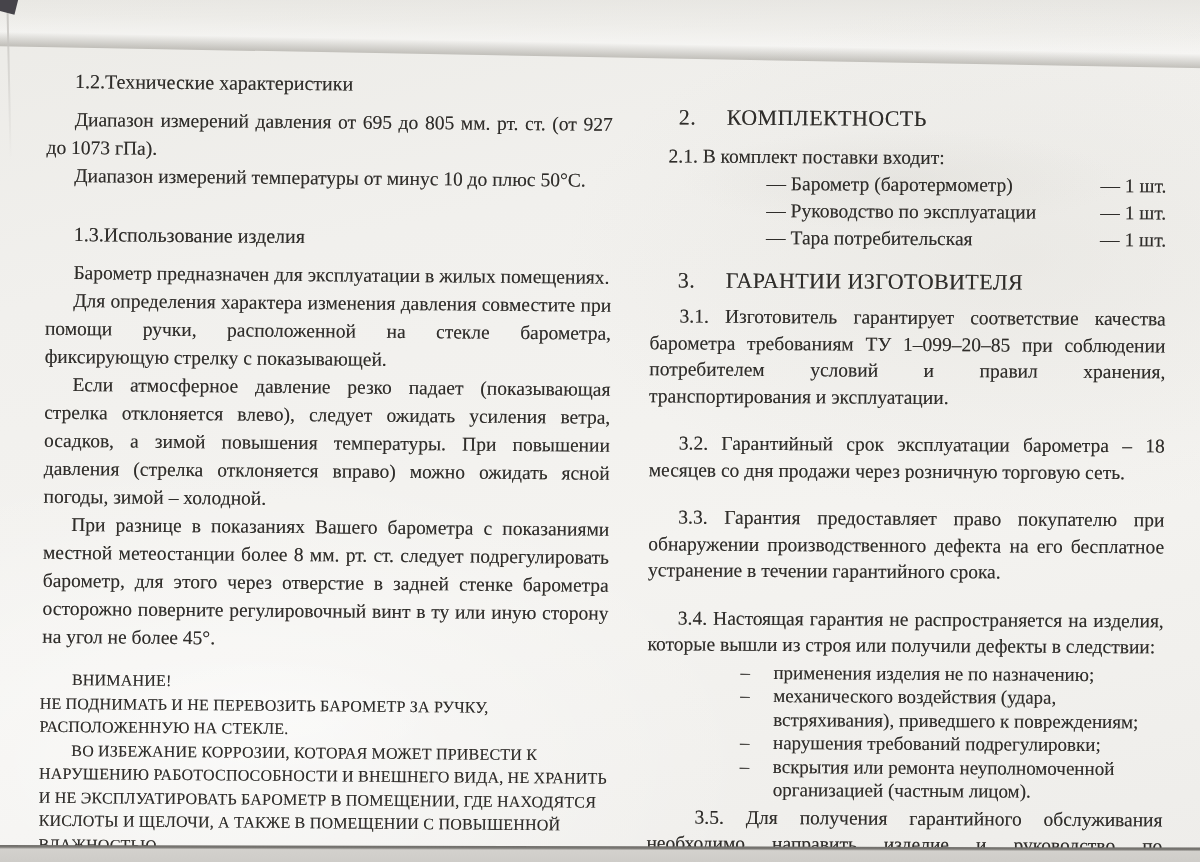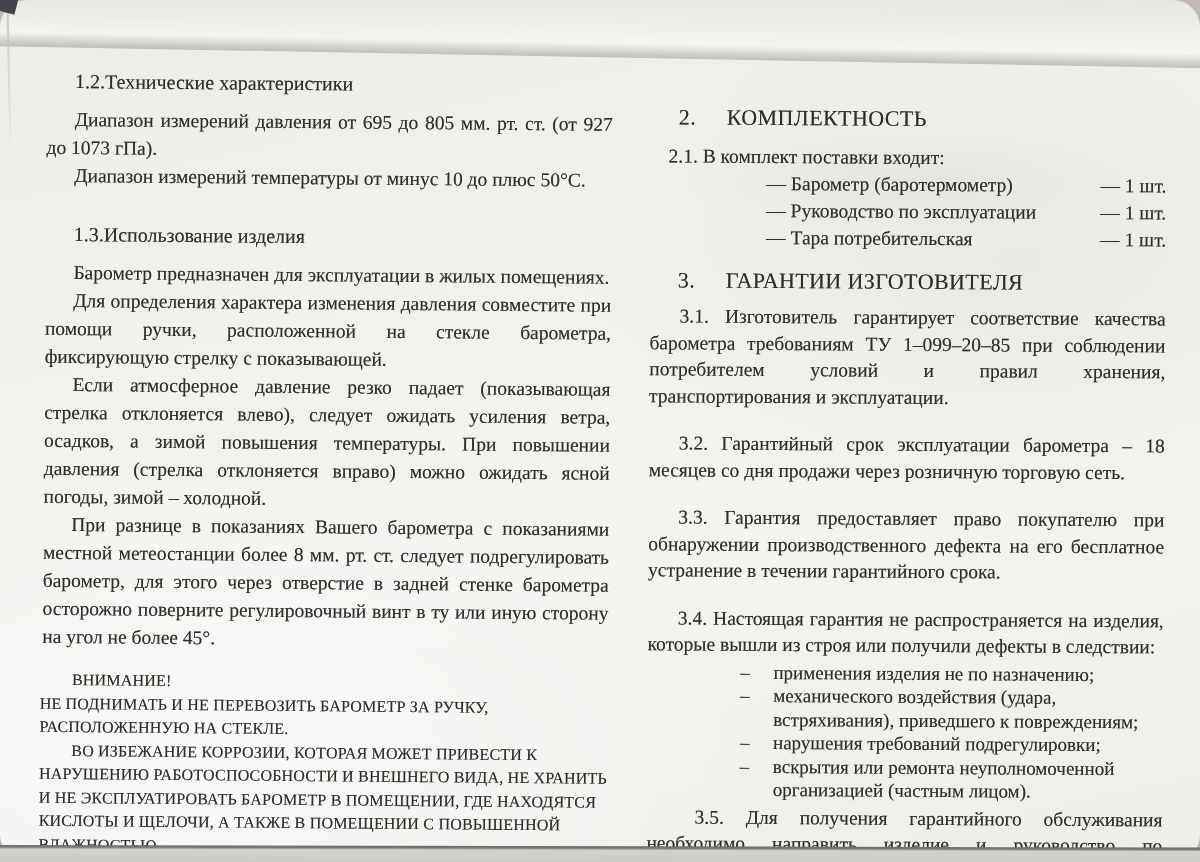--- a/index.html
+++ b/index.html
@@ -8,21 +8,20 @@
     font-family: "Liberation Serif", "DejaVu Serif", serif;
     color:#2f2d2a;
     background:#b7b4af;
   }
   .paper {
     position:absolute; inset:0;
     background:
       radial-gradient(900px 500px at 18% 88%, rgba(255,255,255,.55), rgba(255,255,255,0) 60%),
       radial-gradient(700px 400px at 85% 30%, rgba(220,218,212,.35), rgba(220,218,212,0) 65%),
       linear-gradient(168deg, #ecebe7 0%, #f1f0ed 28%, #f4f3f0 62%, #eeedea 100%);
-    border-radius: 27px;
   }
   
   .corner-mark { position:absolute; top:-6px; left:-7px; width:24px; height:18px;
     background:#46444a; transform:rotate(14deg); }
   .left-edge { position:absolute; top:0; left:8px; width:2px; height:160px;
     background:linear-gradient(to bottom, #c7c5c1, rgba(199,197,193,0)); transform:rotate(-1.2deg); }
   .top-crease { position:absolute; top:-26px; left:-10px; width:1230px; height:72px;
     transform:rotate(1.05deg); transform-origin:left center;
     background:linear-gradient(to bottom, rgba(205,203,197,.28), rgba(236,235,231,.12) 55%,
       rgba(255,255,255,.35) 80%, rgba(148,145,138,.42) 97%, rgba(148,145,138,.5));

